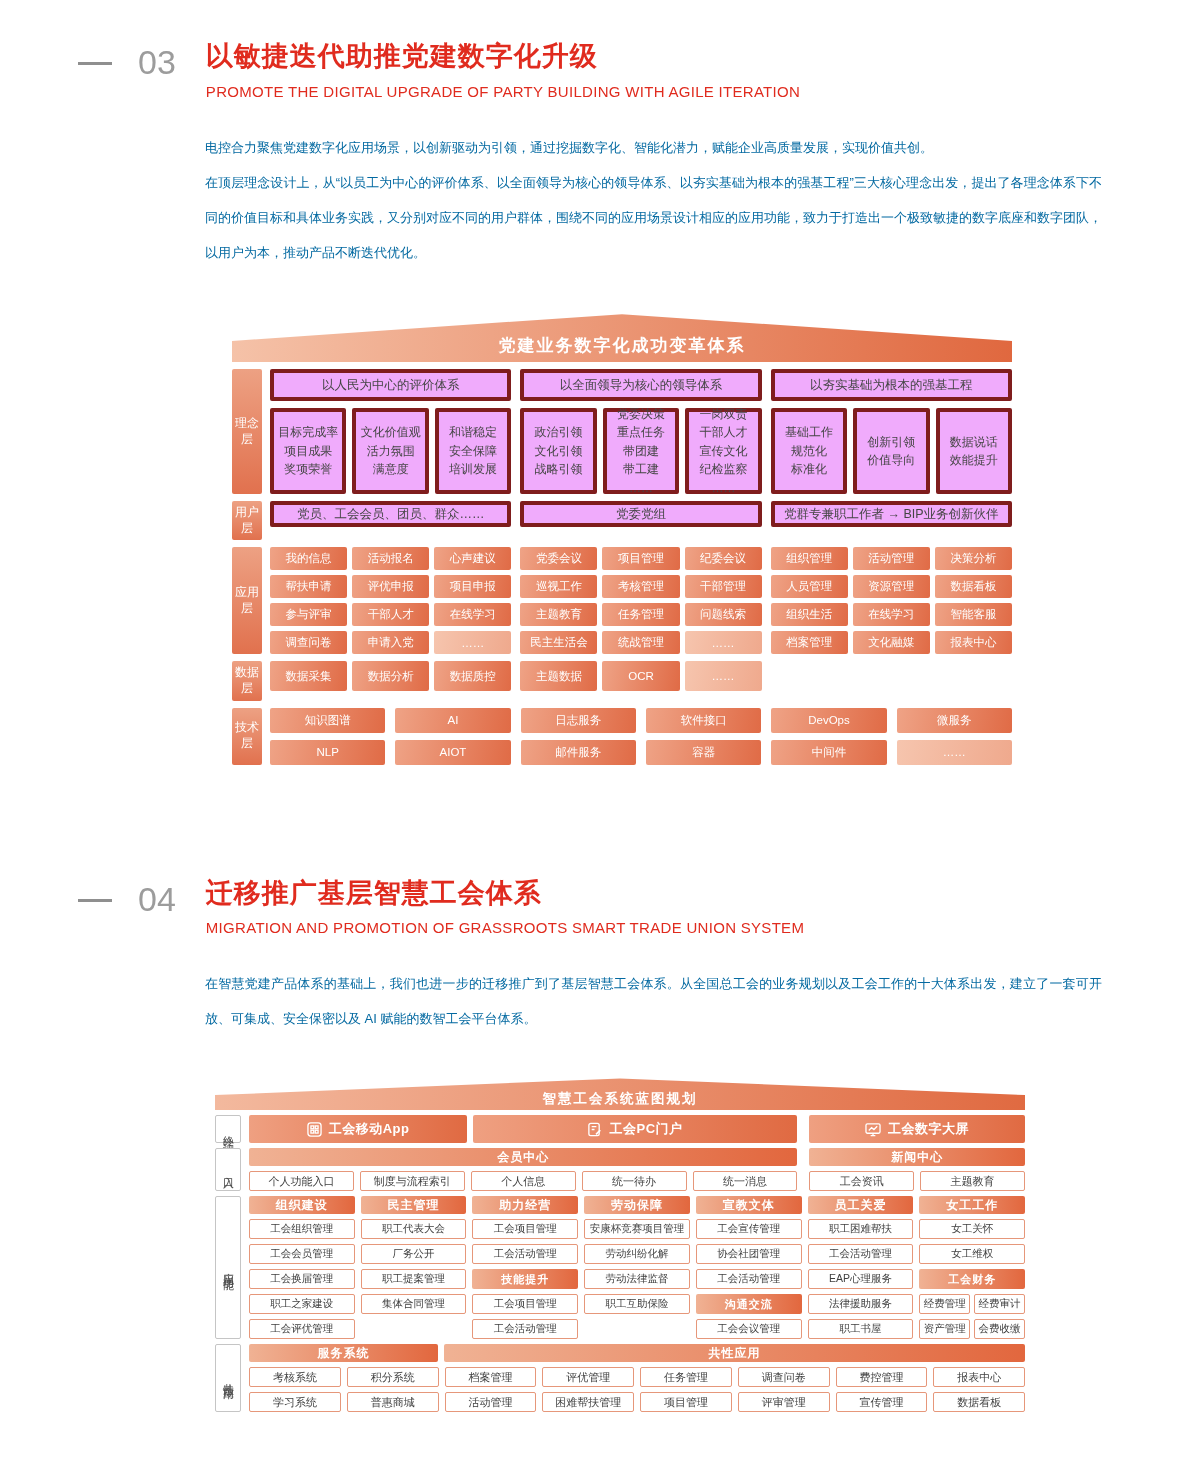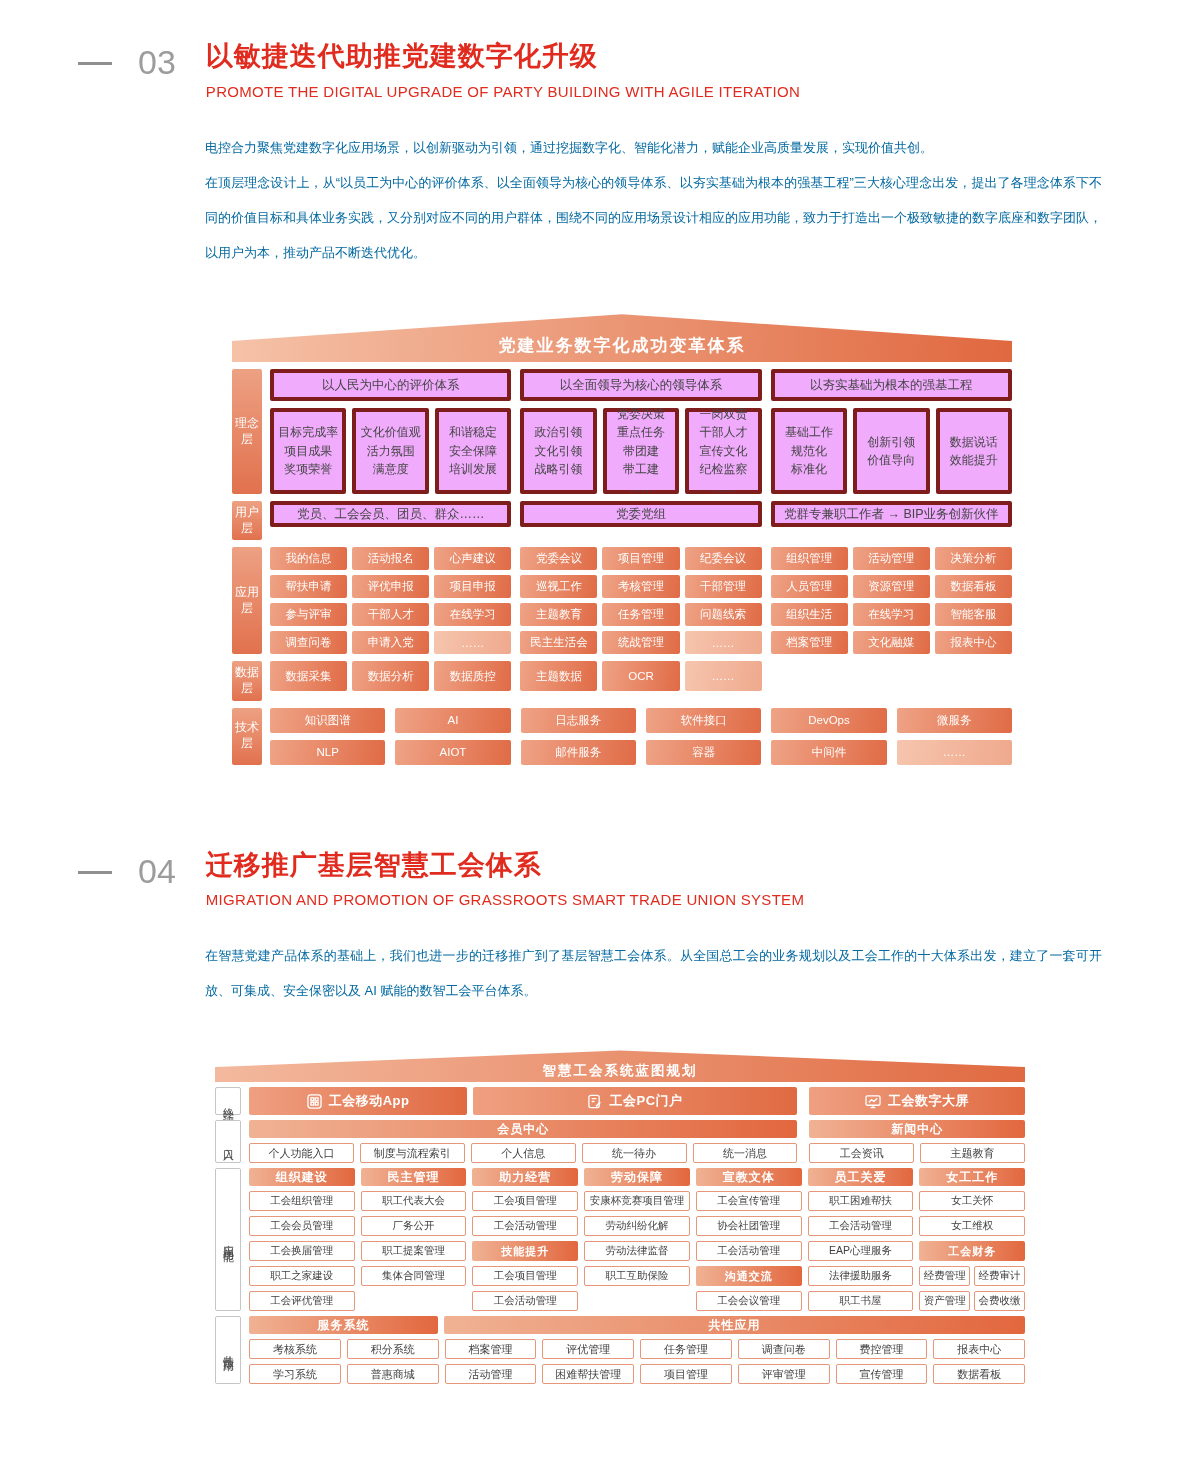--- a/index.html
+++ b/index.html
@@ -1,20 +1,20 @@
 <!DOCTYPE html>
 <html><head>
 <meta charset="utf-8">
 <style>
   html,body{margin:0;padding:0;background:#ffffff;}
   body{width:1200px;min-height:1460px;font-family:"Liberation Sans","DejaVu Sans",sans-serif;overflow-x:hidden;}
 
   
   .sec{margin-top:40px;}
-  .sec4{margin-top:84px;}
+  .sec4{margin-top:112px;}
   .sec-head{display:flex;margin-left:78px;align-items:flex-start;}
   .dash{width:34px;height:3px;background:#8f8f8f;margin-top:22px;flex:0 0 34px;}
   .sec-num{font-size:34px;color:#9c9c9c;margin:2px 30px 0 26px;line-height:1.2;}
   .sec-title{font-size:27px;font-weight:bold;color:#e02b1e;letter-spacing:1px;line-height:1.25;}
   .sec-sub{font-size:15px;color:#e02b1e;margin-top:9px;letter-spacing:.3px;}
   .para{margin:0 0 0 205px;width:897px;font-size:13px;color:#0369a1;line-height:2.7;text-align:justify;}
   .para.p1{margin-top:30px;}
 
   
   .flex1{flex:1;}

